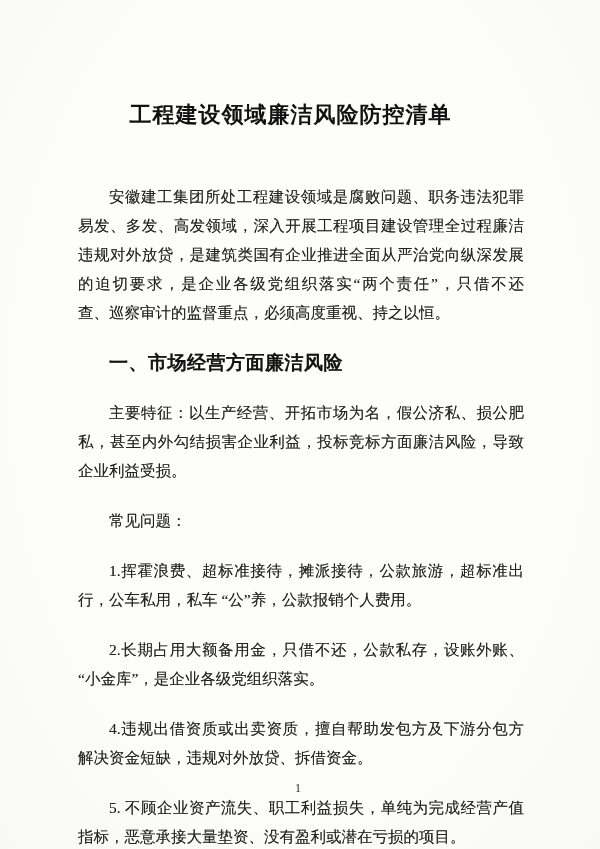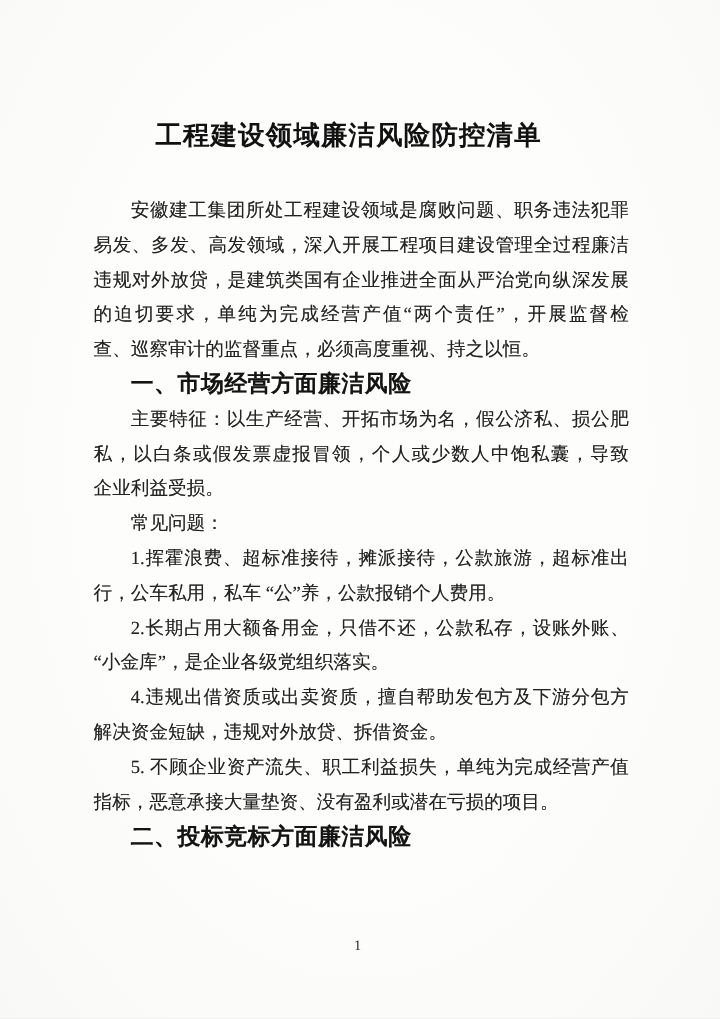--- a/index.html
+++ b/index.html
@@ -17,21 +17,21 @@
     font-family: "Liberation Serif", "DejaVu Serif", serif;
     color: #232323;
   }
   .doc-title {
     position: absolute;
     top: 101px;
     left: 0;
     width: 581px;
     margin: 0;
     text-align: center;
-    font-family: Liberation Mono, monospace;
+    font-family: Liberation Serif, serif;
     font-size: 22px;
     font-weight: 700;
     letter-spacing: 1px;
     color: #111;
     line-height: 28px;
   }
   .doc-body {
     position: absolute;
     top: 161px;
     left: 78px;
@@ -43,21 +43,21 @@
     line-height: 29px;
     height: 29px;
     text-align: justify;
     text-align-last: left;
     color: #232323;
     text-shadow: 0 0 0.4px rgba(20,20,20,0.45);
     overflow: hidden;
     white-space: normal;
   }
   .line.full { text-align-last: justify; }
-  .line.indent { text-indent: 31px; }
+  .line.indent { text-indent: 31px; margin-top: 21px; }
   .block.heading .line {
     font-family: "Liberation Sans", "DejaVu Sans", sans-serif;
     font-weight: 700;
     font-size: 19px;
     color: #141414;
     letter-spacing: 0.5px;
   }
   .page-number {
     position: absolute;
     top: 779px;
@@ -73,29 +73,29 @@
 <body>
 
 <div class="page">
   <h1 class="doc-title">工程建设领域廉洁风险防控清单</h1>
 
   <div class="doc-body" id="doc-body">
       <div class="block paragraph">
         <div class="line indent full">安徽建工集团所处工程建设领域是腐败问题、职务违法犯罪</div>
         <div class="line full">易发、多发、高发领域，深入开展工程项目建设管理全过程廉洁</div>
         <div class="line full">违规对外放贷，是建筑类国有企业推进全面从严治党向纵深发展</div>
-        <div class="line full">的迫切要求，单纯为完成经营产值“两个责任”，开展监督检</div>
+        <div class="line full">的迫切要求，是企业各级党组织落实“两个责任”，只借不还</div>
         <div class="line">查、巡察审计的监督重点，必须高度重视、持之以恒。</div>
       </div>
       <div class="block heading">
         <div class="line indent">一、市场经营方面廉洁风险</div>
       </div>
       <div class="block paragraph">
         <div class="line indent full">主要特征：以生产经营、开拓市场为名，假公济私、损公肥</div>
-        <div class="line full">私，以白条或假发票虚报冒领，个人或少数人中饱私囊，导致</div>
+        <div class="line full">私，甚至内外勾结损害企业利益，投标竞标方面廉洁风险，导致</div>
         <div class="line">企业利益受损。</div>
       </div>
       <div class="block paragraph">
         <div class="line indent">常见问题：</div>
       </div>
       <div class="block paragraph">
         <div class="line indent full">1.挥霍浪费、超标准接待，摊派接待，公款旅游，超标准出</div>
         <div class="line">行，公车私用，私车 “公”养，公款报销个人费用。</div>
       </div>
       <div class="block paragraph">

